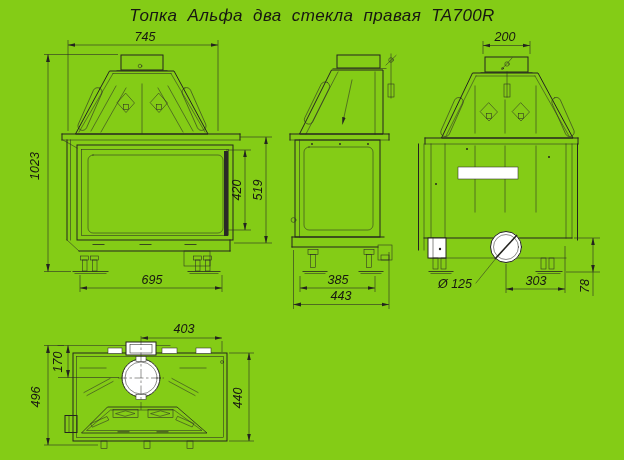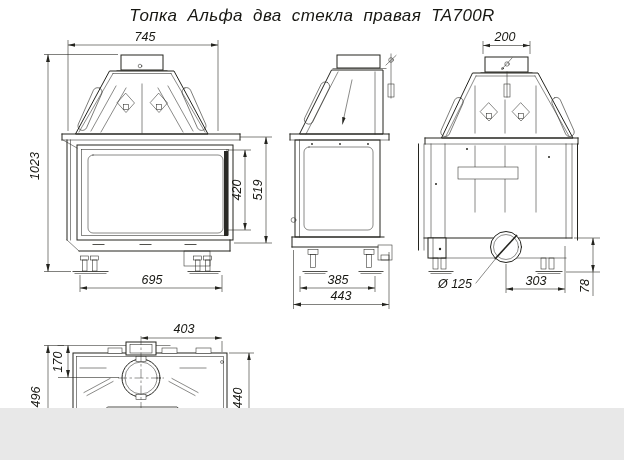--- a/index.html
+++ b/index.html
@@ -1,16 +1,16 @@
 <!DOCTYPE html>
 <html><head>
 <meta charset="utf-8">
 <style>
   html,body{margin:0;padding:0;background:#e8e8e8;}
-  .sheet{width:624px;height:408px;background:#ffffff;position:relative;overflow:hidden;}
+  .sheet{width:624px;height:460px;background:#84cc16;position:relative;overflow:hidden;}
   svg{display:block;}
   svg .ol{stroke:#24241f;stroke-width:1;fill:none;stroke-linecap:square;}
   svg .ml{stroke:#24241f;stroke-width:.8;fill:none;stroke-linecap:square;}
   svg .tl{stroke:#2b2b26;stroke-width:.55;fill:none;stroke-linecap:square;}
   svg .dim{stroke:#2b2b26;stroke-width:.6;fill:none;}
   svg .cl{stroke:#2b2b26;stroke-width:.5;fill:none;stroke-dasharray:9 2.5 2.5 2.5;}
   svg .wf{fill:#ffffff;}
   svg .dk{fill:#2a2a26;stroke:none;}
   svg .dot{fill:#24241f;stroke:none;}
   svg text{font:italic 12.5px "Liberation Sans",sans-serif;fill:#171712;}

